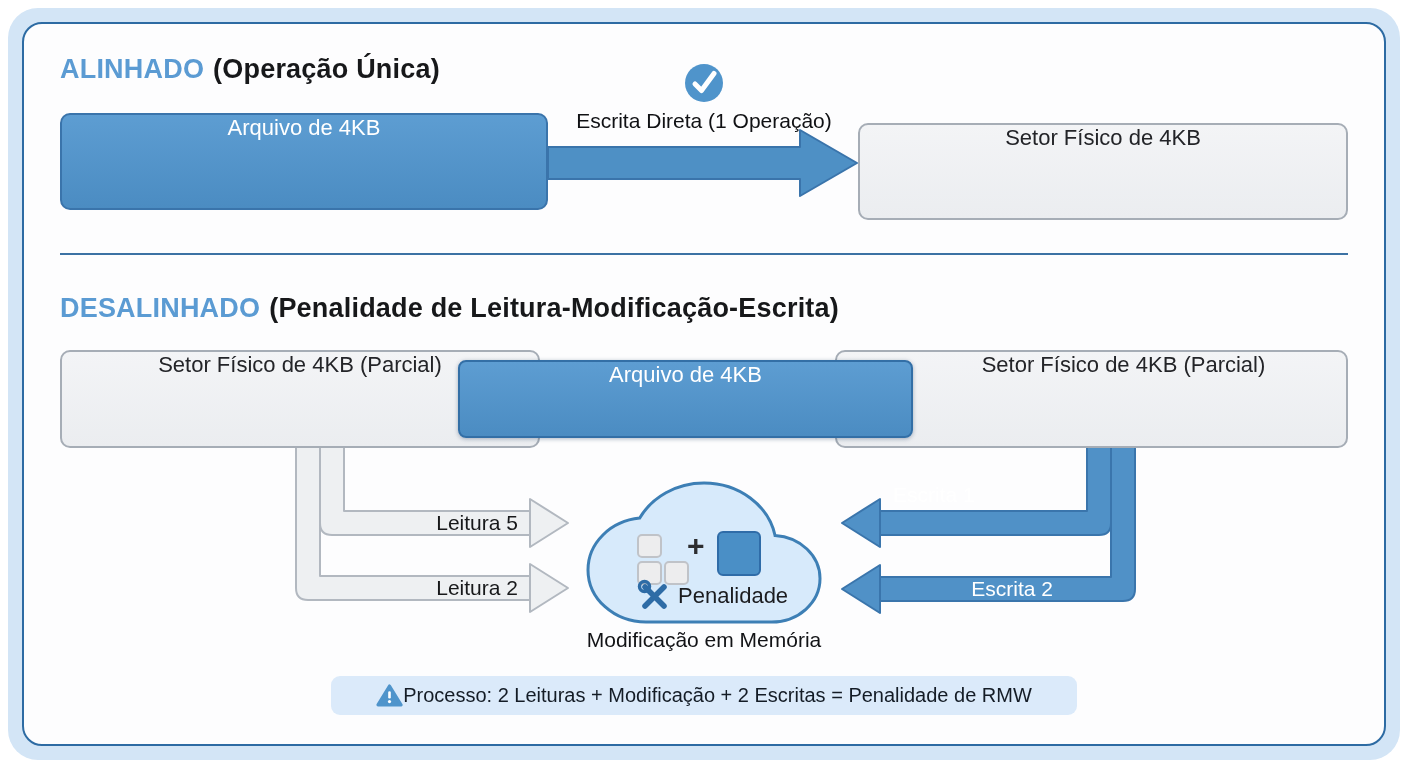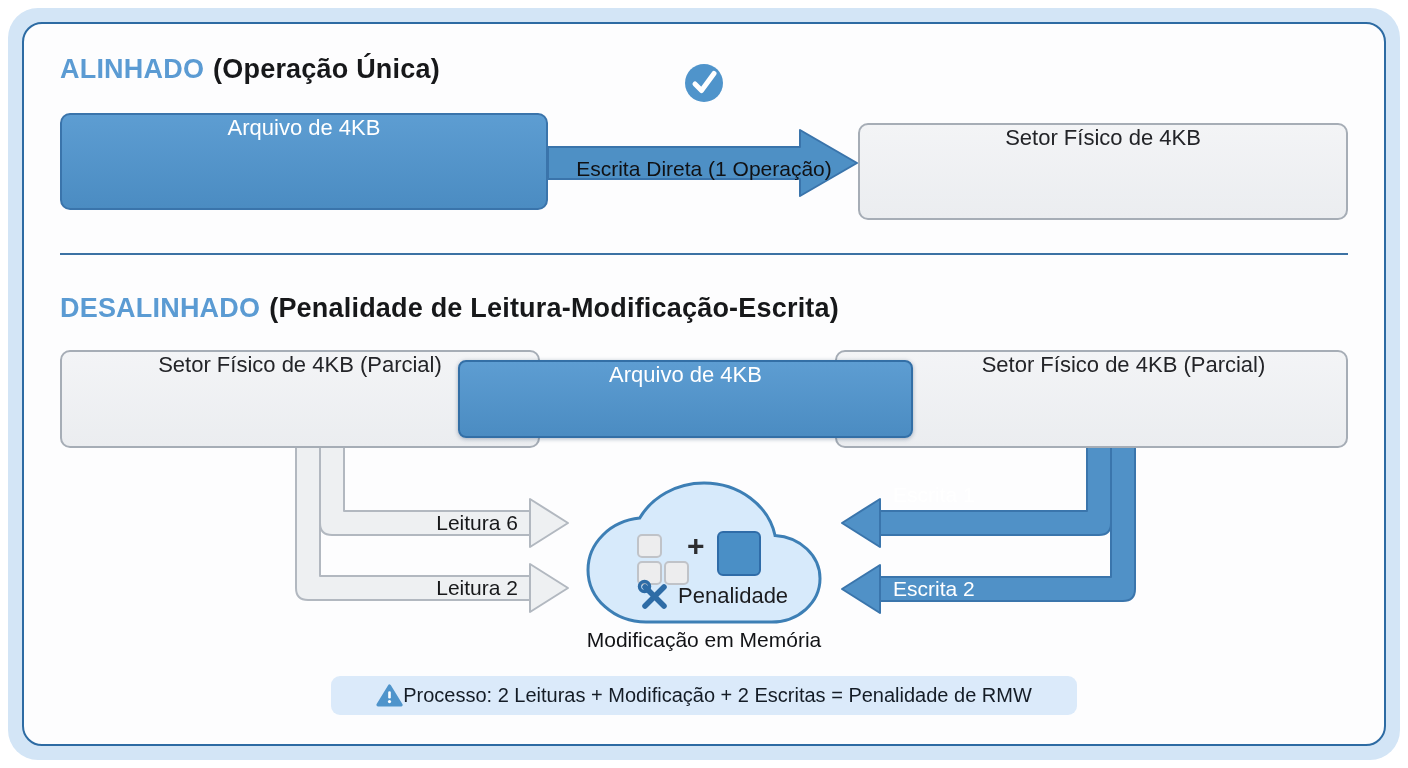--- a/index.html
+++ b/index.html
@@ -49,28 +49,28 @@
     border-radius:8px; border-color:#336fa6; box-shadow:0 1px 4px rgba(20,50,90,.35);
   }
 
   .divider {
     position:absolute; left:60px; top:253px; width:1288px; height:0;
     border-top:2px solid #3c72a4; z-index:2;
   }
 
   .arrow-label {
     position:absolute; left:504px; top:109px; width:400px; text-align:center;
-    font-size:21px; font-weight:500; color:#101114; z-index:2; white-space:nowrap;margin-top:48px;
+    font-size:21px; font-weight:500; color:#101114; z-index:2; white-space:nowrap;
   }
 
   .pipe-label { position:absolute; font-size:21px; z-index:4; height:26px; line-height:26px; white-space:nowrap; }
   .label-read1  { left:380px; top:510px; width:138px; text-align:right; color:#17181a; }
   .label-read2  { left:380px; top:575px; width:138px; text-align:right; color:#17181a; }
   .label-write1 { left:893px; top:482px; width:160px; text-align:left; color:#ffffff; }
-  .label-write2 { left:893px; top:576px; width:160px; text-align:left; color:#ffffff; }
+  .label-write2 { left:893px; top:576px; width:160px; text-align:right; color:#ffffff; }
 
   .mini-sq {
     position:absolute; width:25px; height:24px; border-radius:5px;
     background:#ededee; border:2px solid #c0c3c8; box-sizing:border-box; z-index:4;
   }
   .sq1 { left:637px; top:534px; }
   .sq2 { left:637px; top:561px; }
   .sq3 { left:664px; top:561px; }
   .plus-sign {
     position:absolute; left:687px; top:529px; font-size:30px; font-weight:600;
@@ -157,21 +157,21 @@
   <div class="box box-gray box-sector-left">
     <span>Setor Físico de 4KB (Parcial)</span>
   </div>
   <div class="box box-gray box-sector-right">
     <span>Setor Físico de 4KB (Parcial)</span>
   </div>
   <div class="box box-blue box-file-mis">
     <span>Arquivo de 4KB</span>
   </div>
 
-  <div class="pipe-label label-read1">Leitura 6</div>
+  <div class="pipe-label label-read1">Leitura 5</div>
   <div class="pipe-label label-read2">Leitura 2</div>
   <div class="pipe-label label-write1">Escrita 1</div>
   <div class="pipe-label label-write2">Escrita 2</div>
 
   <div class="mini-sq sq1"></div>
   <div class="mini-sq sq2"></div>
   <div class="mini-sq sq3"></div>
   <div class="plus-sign">+</div>
   <div class="blue-square"></div>
   <svg class="tools-icon" width="36" height="34" viewBox="0 0 36 34">

